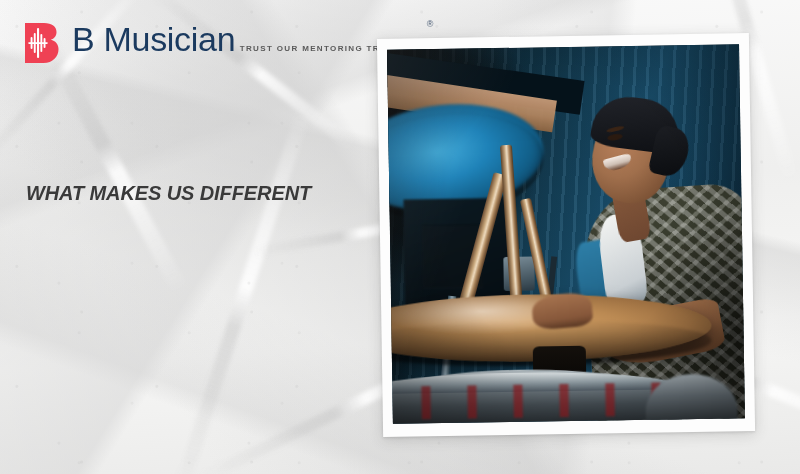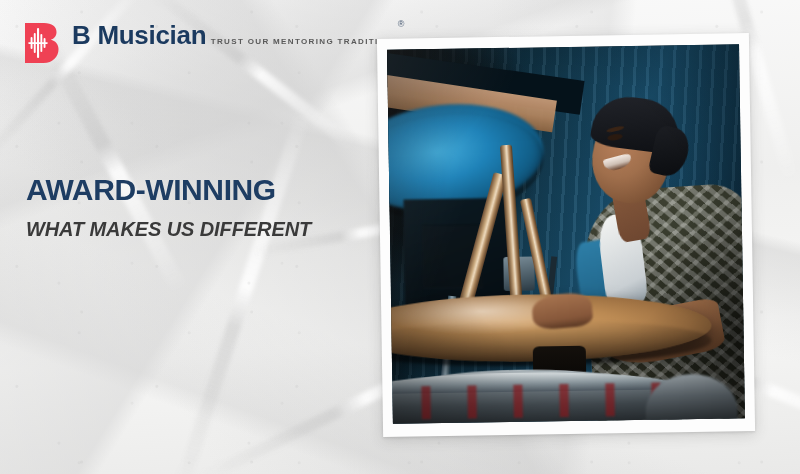--- a/index.html
+++ b/index.html
@@ -68,22 +68,22 @@
   }
   .logo-mark {
     width: 40px;
     height: 44px;
     position: relative;
     flex: none;
     margin-top: 1px;
   }
   .logo-text-wrap { position: relative; padding-top: 2px; }
   .logo-word {
-    font-size: 26px;
-    font-weight: 700;
+    font-size: 34px;
+    font-weight: 400;
     letter-spacing: -0.3px;
     color: #1b3a5f;
     line-height: 1;
     white-space: nowrap;
   }
   .logo-reg {
     position: absolute;
     top: -1px;
     right: -11px;
     font-size: 9px;
@@ -496,21 +496,20 @@
     </span>
     <span class="logo-text-wrap">
       <span class="logo-word">B Musician</span>
       <span class="logo-reg">®</span>
       <span class="logo-tag">TRUST OUR MENTORING TRADITION</span>
     </span>
   </div>
 
   <div class="copy">
     <h1 class="headline">
-      <span>AWARD-WINNING</span>
     </h1>
     <p class="subhead">WHAT MAKES US DIFFERENT</p>
   </div>
 
   <div class="photo-frame">
     <div class="photo" aria-label="Smiling young drummer in floral shirt and black cap playing a drum kit behind a gold cymbal">
       <div class="bg-curtain"></div>
       <div class="bg-dark-left"></div>
       <div class="beam-dark"></div>
       <div class="beam"></div>

